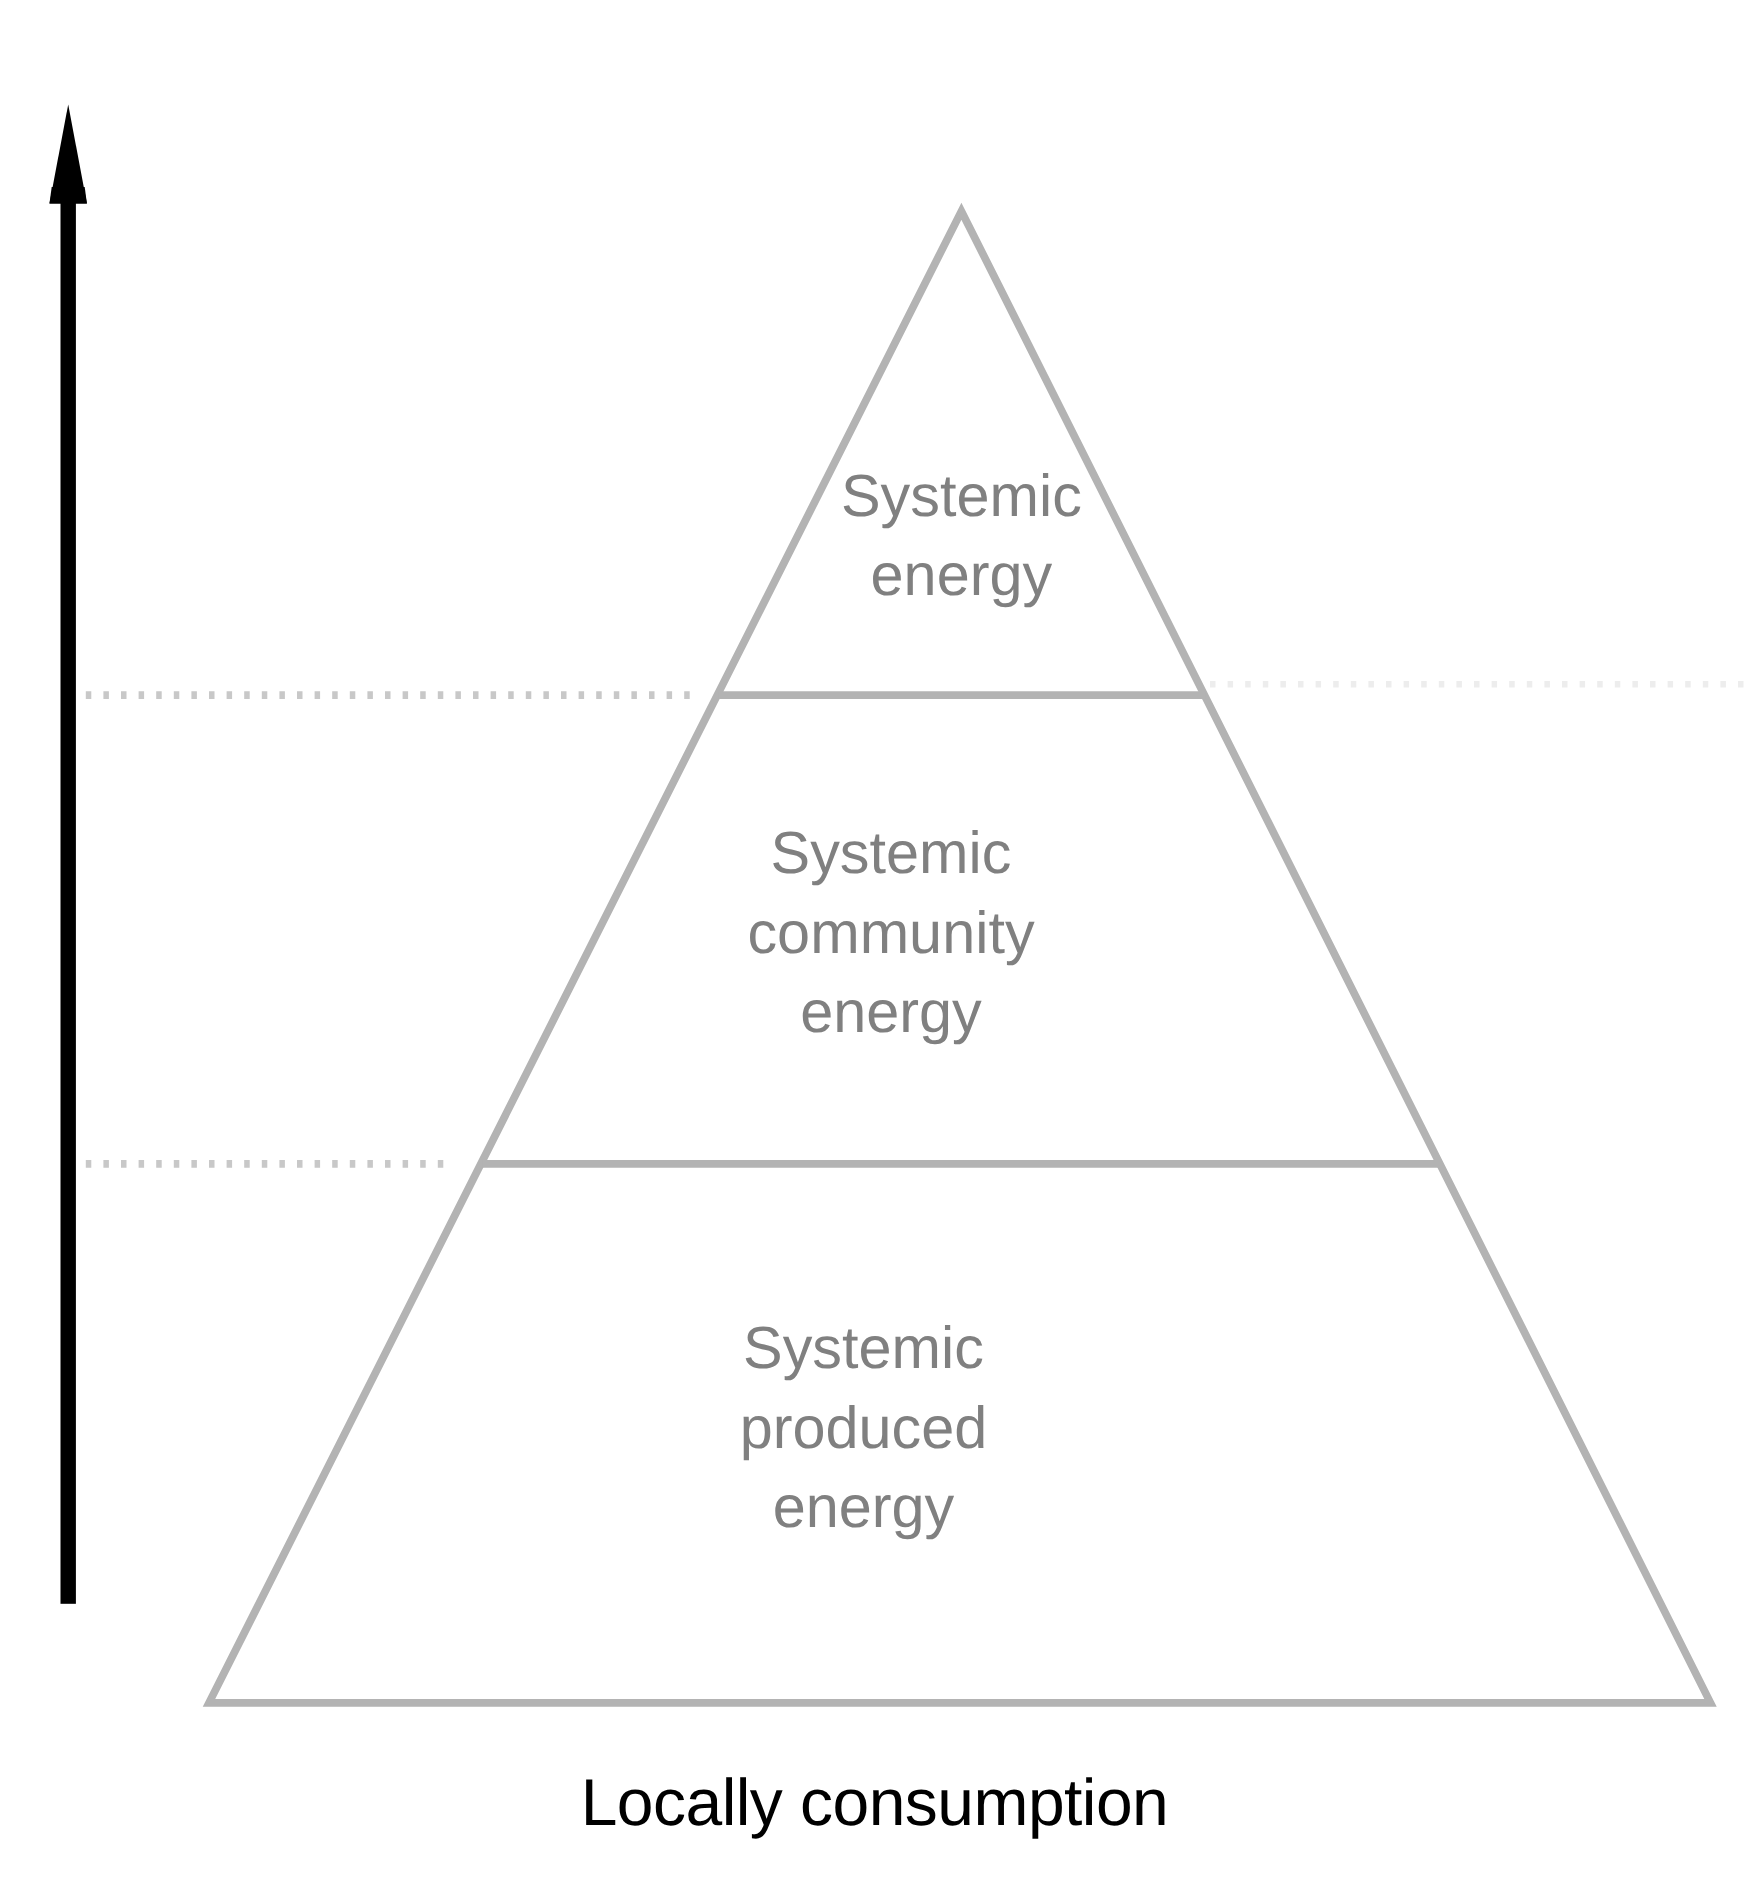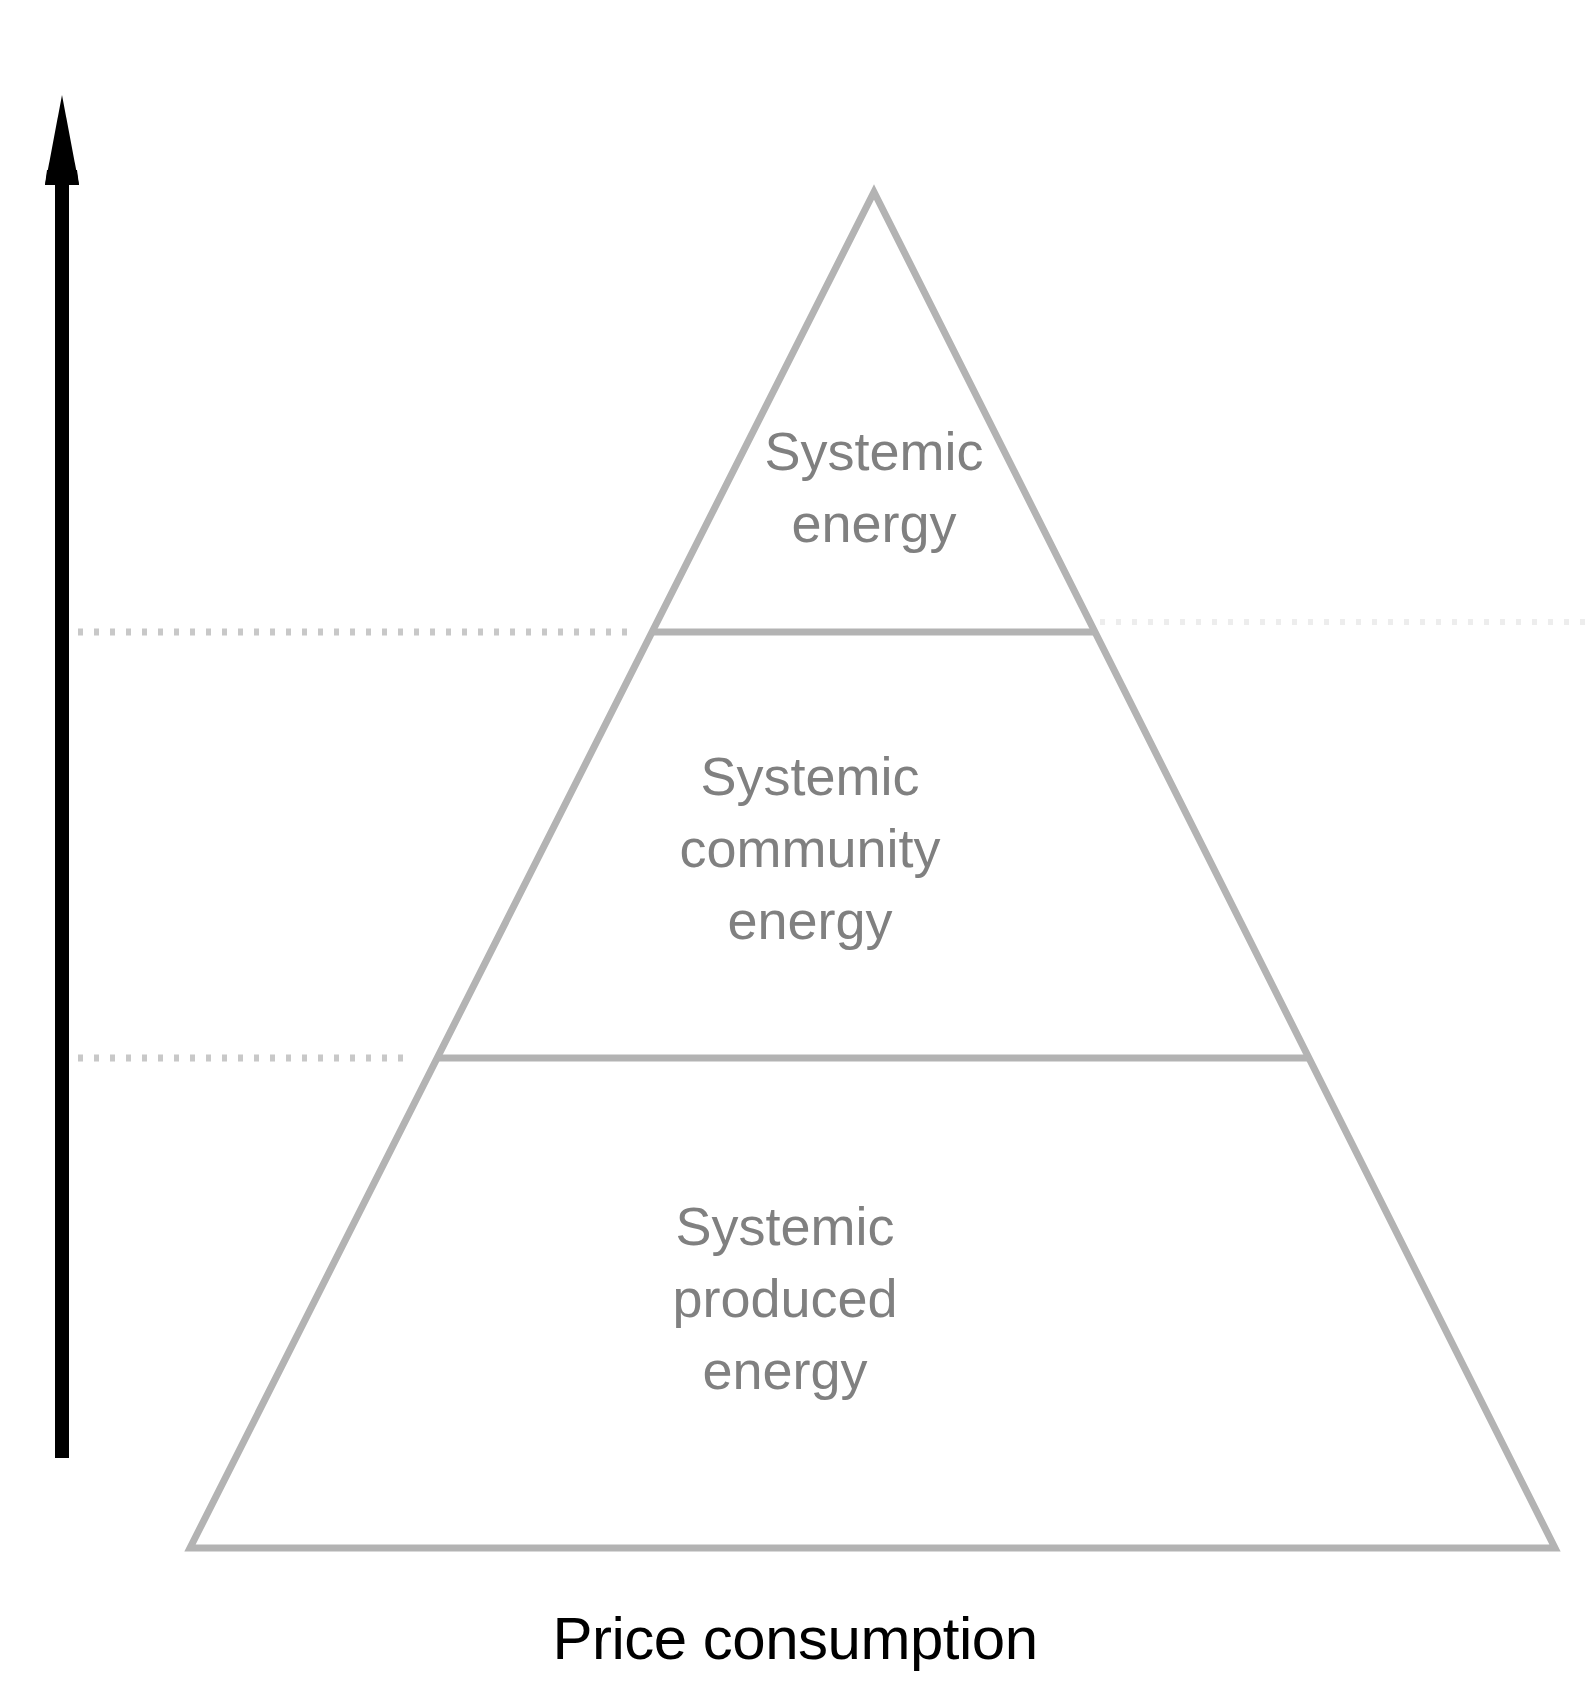--- a/index.html
+++ b/index.html
@@ -110,15 +110,15 @@
 energy</div>
 
   <div class="tier-label" id="tier-label-1">Systemic
 community
 energy</div>
 
   <div class="tier-label" id="tier-label-2">Systemic
 produced
 energy</div>
 
-  <div id="x-axis-title">Price consumption</div>
+  <div id="x-axis-title">Locally consumption</div>
 
 </div>
 
 </body></html>

